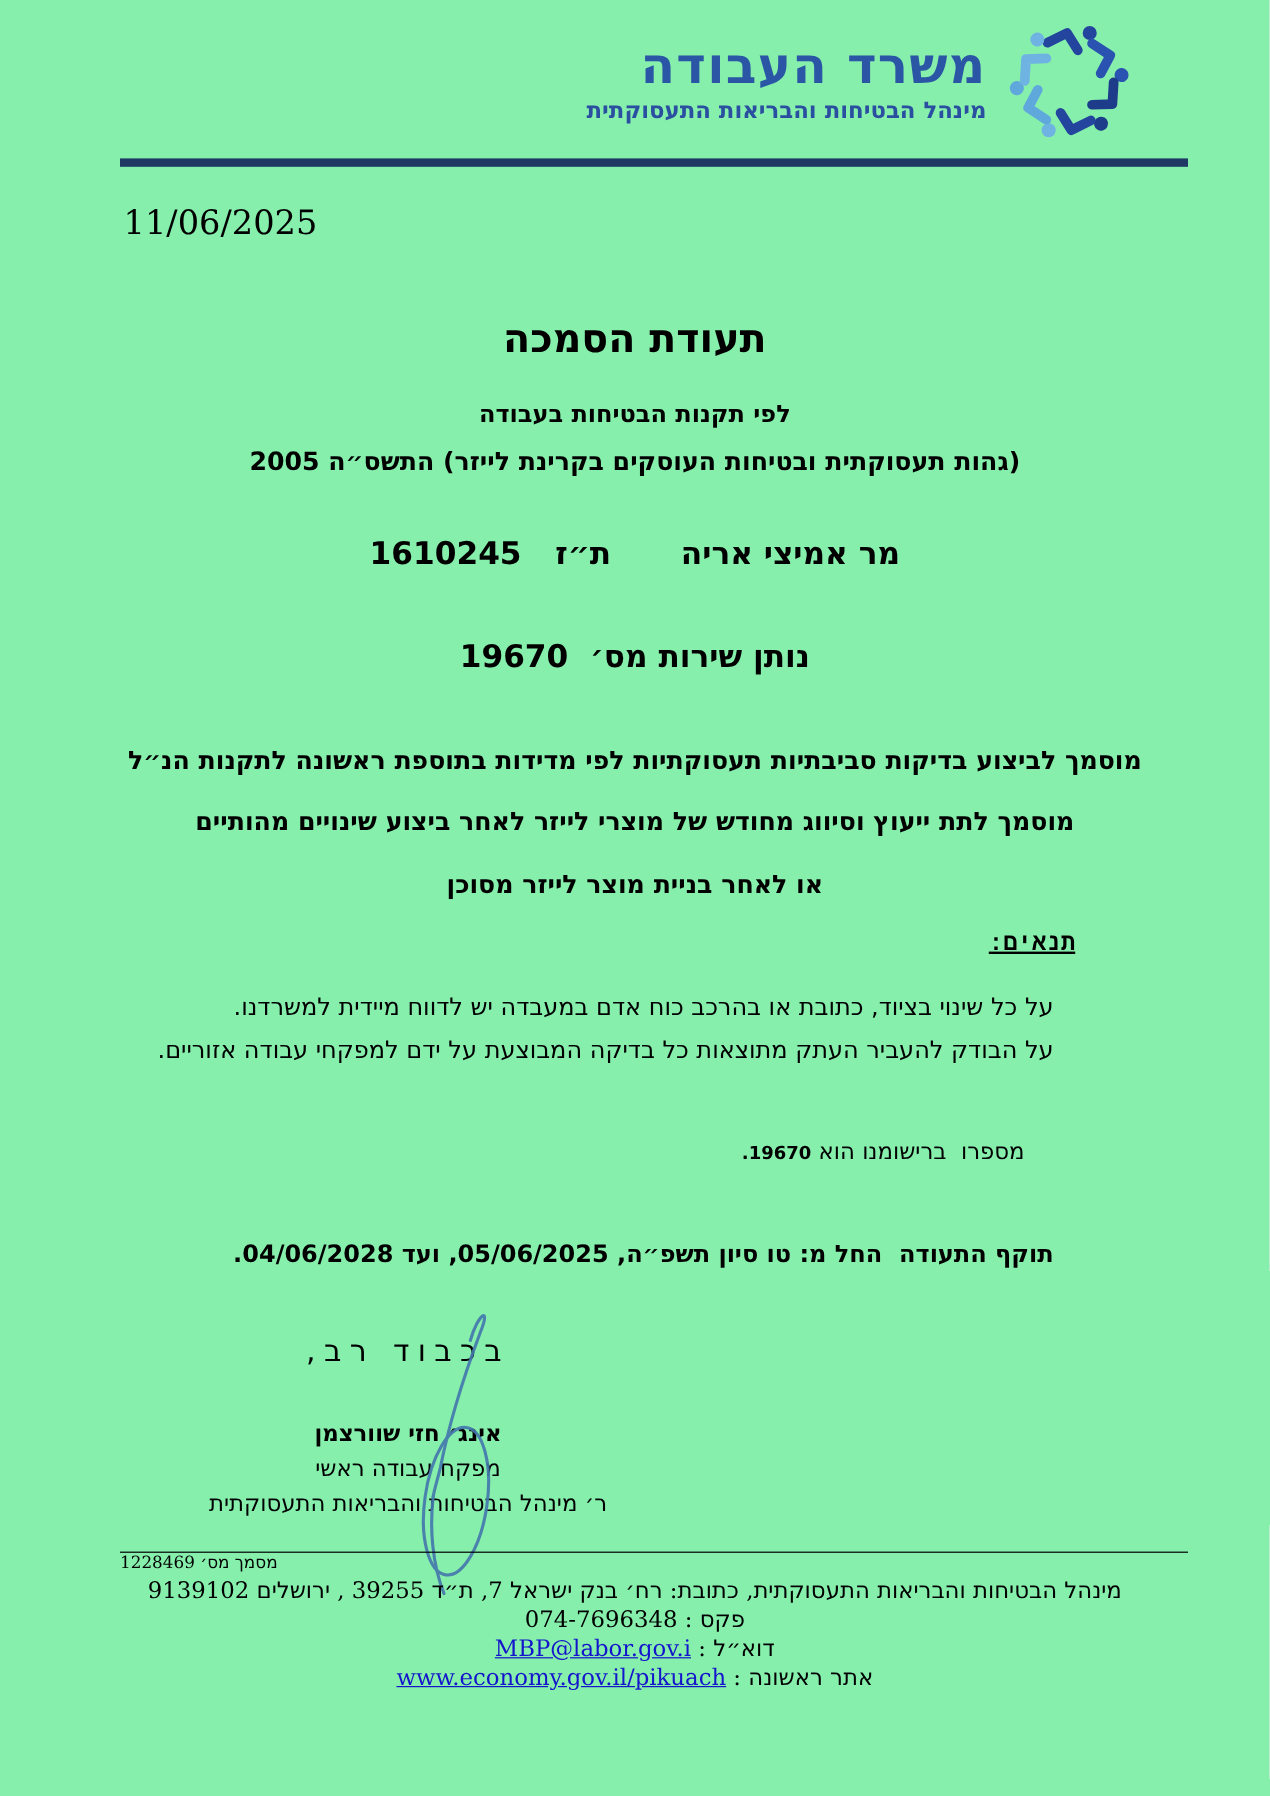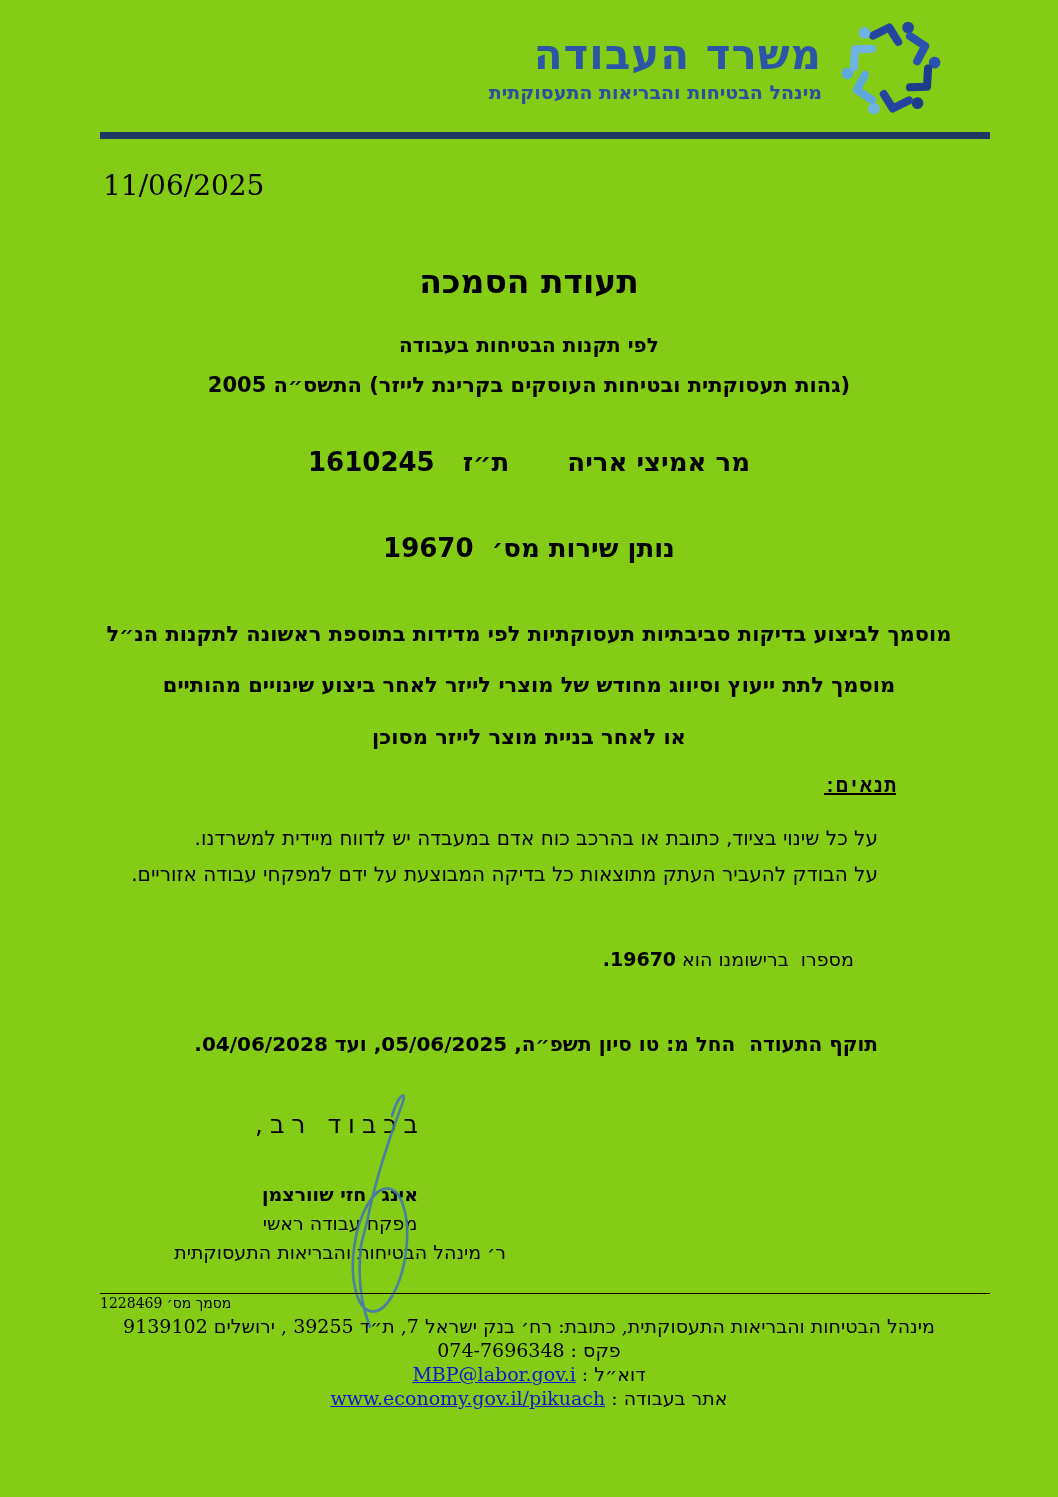--- a/index.html
+++ b/index.html
@@ -1,20 +1,20 @@
 <!DOCTYPE html>
 <html lang="he"><head>
 <meta charset="utf-8">
 <style>
   html,body { margin:0; padding:0; background:#e8e8e8; }
   .page {
     position:relative;
     width:1058px; height:1497px;
     margin:0 auto;
-    background:#84cc16;
+    background:#86efac;
     overflow:hidden;
     direction:rtl;
     font-family:"DejaVu Serif","DejaVu Sans",serif;
     color:#000;
   }
   
   .header {
     direction:ltr;
     display:flex; justify-content:flex-end; align-items:center;
     gap:10px;
@@ -42,21 +42,21 @@
   .auth-block { text-align:center; font-size:21px; font-weight:bold; margin-top:46px;
                 line-height:2.45; font-family:"DejaVu Sans",sans-serif; }
 
   .tnaim { text-align:right; margin:10px 162px 0 0; font-size:20px; font-weight:bold;
            font-family:"DejaVu Sans",sans-serif; }
   .tnaim span { text-decoration:underline;font-family:Liberation Mono, monospace; }
   .conds { text-align:right; margin:22px 180px 0 16px; font-size:20px; line-height:1.8;
            font-family:"DejaVu Sans",sans-serif; }
   .registry { text-align:right; margin:34px 180px 0 0; font-size:19px; white-space:pre-wrap;
               font-family:"DejaVu Sans",sans-serif; }
-  .registry b { font-size:19px;margin-left:48px; }
+  .registry b { font-size:15px;margin-left:48px; }
   .validity { text-align:right; margin:40px 180px 0 0; font-size:20px; font-weight:bold;
               white-space:pre-wrap; font-family:"DejaVu Sans",sans-serif; }
 
   
   .sig-block { position:relative; width:400px; margin:54px 518px 0 0; text-align:center;
                font-family:"DejaVu Sans",sans-serif; }
   .sig-closing { font-size:25px; letter-spacing:7px; }
   .sig-name { font-size:19px; font-weight:bold; margin-top:44px; }
   .sig-role { font-size:19px; margin-top:7px; }
   .sig-svg { position:absolute; left:190px; top:-28px; width:120px; height:275px;
@@ -163,17 +163,17 @@
 
   <div class="footer">
     <div class="footer-rule"></div>
     <div class="docnum">מסמך מס׳ 1228469</div>
     <div class="addr">מינהל הבטיחות והבריאות התעסוקתית, כתובת: רח׳ בנק ישראל 7, ת״ד 39255 , ירושלים 9139102</div>
     <div class="fax">פקס : 074-7696348</div>
     <div class="linkline">
       <span>דוא״ל : </span><a>MBP@labor.gov.i</a>
     </div>
     <div class="linkline">
-      <span>אתר בעבודה : </span><a>www.economy.gov.il/pikuach</a>
+      <span>אתר ראשונה : </span><a>www.economy.gov.il/pikuach</a>
     </div>
   </div>
 
 </div>
 
 </body></html>

